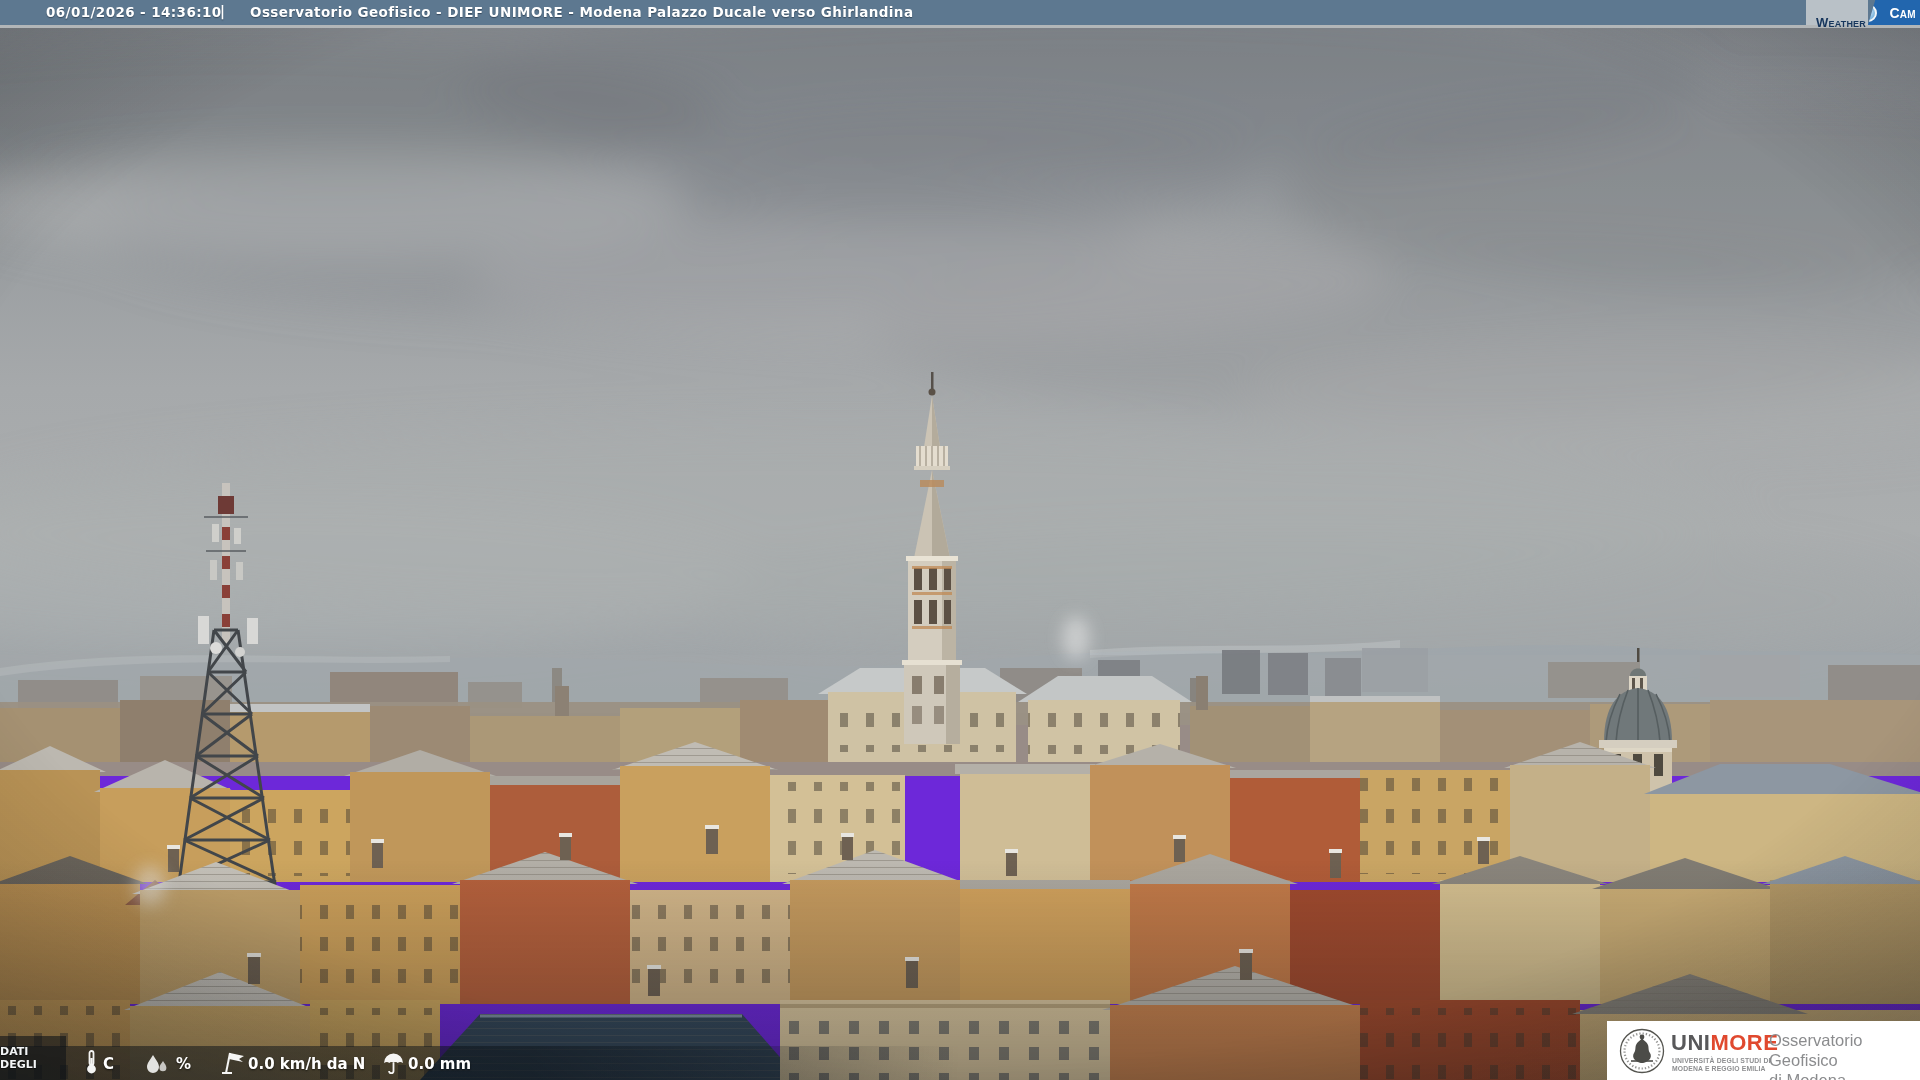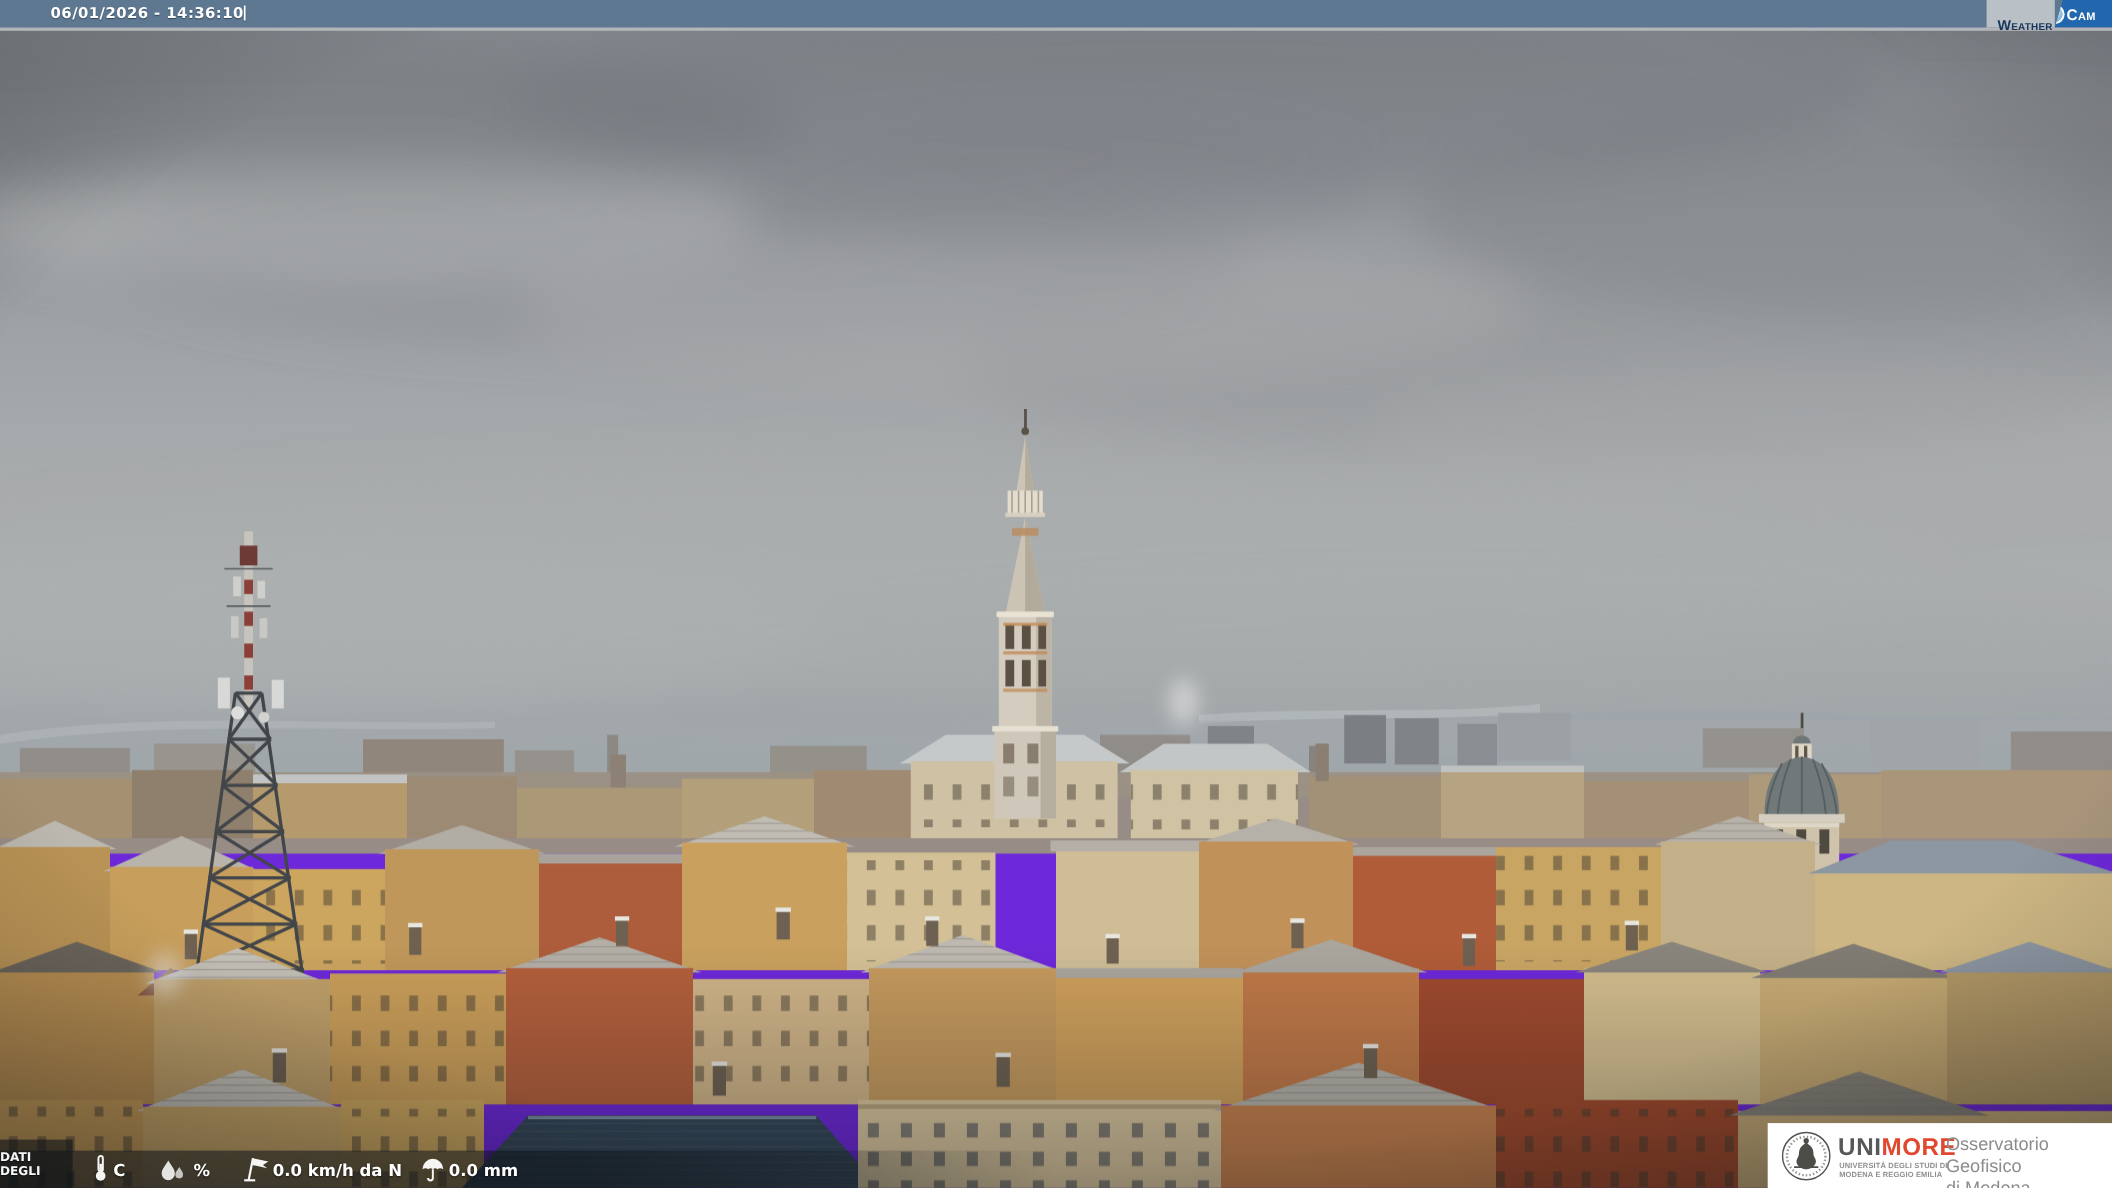--- a/index.html
+++ b/index.html
@@ -15,21 +15,21 @@
   #header-underline{position:absolute;left:0;top:25px;width:1920px;height:3px;background:#b2b6b8;}
   .hdr-ts{position:absolute;left:46px;top:4px;}
   .hdr-sep{position:absolute;left:220px;top:3px;}
   .hdr-title{position:absolute;left:250px;top:4px;}
 
   
   #weathercam{position:absolute;top:0;right:0;height:25px;display:flex;cursor:pointer;}
   #wc-gray{height:25px;width:62px;background:#b9c1c7;display:flex;align-items:center;justify-content:flex-end;}
   #wc-gray span{color:#17365c;font-weight:bold;font-variant:small-caps;font-size:13px;letter-spacing:.2px;padding-right:2px;margin-top:20px;}
   #wc-blue{position:relative;height:25px;width:52px;background:#2266ae;
-    clip-path:polygon(14% 0,100% 0,100% 100%,0 100%);display:flex;align-items:center;justify-content:center;}
+    clip-path:polygon(14% 0,100% 0,100% 100%,0 100%);display:flex;align-items:center;justify-content:flex-end;}
   #wc-blue span{color:#fff;font-weight:bold;font-variant:small-caps;font-size:14px;letter-spacing:.3px;padding-right:4px;}
   #wc-globe{position:absolute;left:-9px;top:3.5px;width:18px;height:18px;border-radius:50%;
     background:radial-gradient(circle at 40% 38%,#eef6fc 18%,#8ec0e4 60%,#5f9cc9 100%);
     border:2.5px solid #f2f6f9;box-sizing:border-box;}
 
   
   #weather-bar{position:absolute;left:0;bottom:0;width:960px;height:34px;
     background:linear-gradient(90deg,rgba(12,18,24,.55) 0%,rgba(12,18,24,.5) 55%,rgba(12,18,24,0) 100%);}
   #dati-label{position:absolute;left:0;bottom:0;width:66px;height:44px;
     background:rgba(13,18,23,.6);color:#f3f5f6;font-family:"DejaVu Sans",sans-serif;
@@ -364,20 +364,21 @@
       <ellipse cx="150" cy="886" rx="16" ry="20" fill="#e9eaea" opacity=".5"></ellipse>
     </g>
 
     <rect x="0" y="860" width="1920" height="220" fill="url(#botdark)"></rect>
     <rect x="0" y="25" width="1920" height="1055" fill="url(#vig)"></rect>
   </svg>
 
   <div id="header-bar">
     <span class="hdr-ts">06/01/2026 - 14:36:10</span>
     <span class="hdr-sep">|</span>
+    <span class="hdr-title">Osservatorio Geofisico - DIEF UNIMORE - Modena Palazzo Ducale verso Ghirlandina</span>
   </div>
   <div id="header-underline"></div>
 
   <div id="weathercam">
     <div id="wc-gray">
       <span>Weather</span>
     </div>
     <div id="wc-blue">
       <div id="wc-globe"></div>
       <span>Cam</span>

